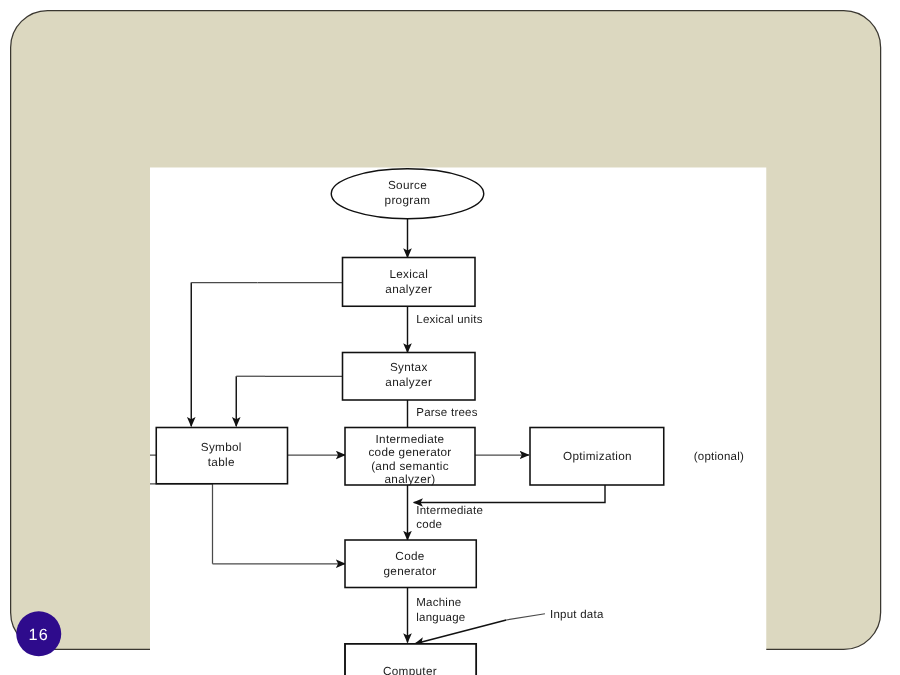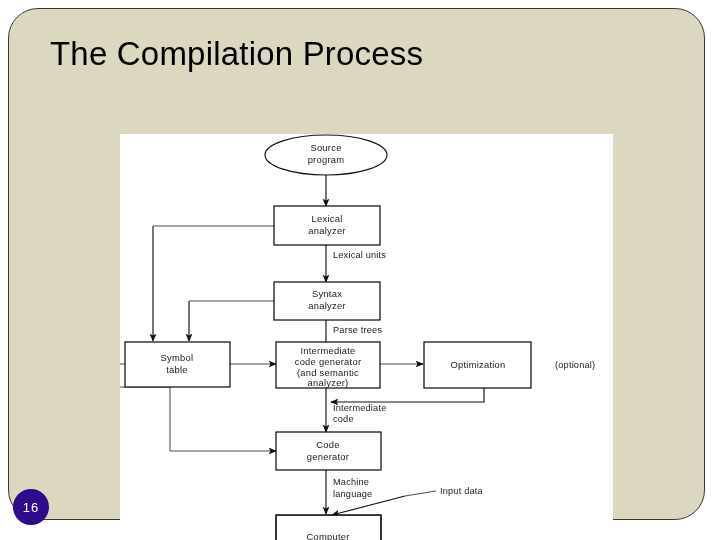--- a/index.html
+++ b/index.html
@@ -112,21 +112,20 @@
     fill: none;
   }
 </style>
 </head>
 <body>
 
 <div id="slide-root">
 
   <div id="slide-panel"></div>
 
-  <div id="slide-title">The Compilation Process</div>
 
   <div id="page-badge">16</div>
 
   <div id="diagram-canvas">
     <svg id="diagram-svg" width="493" height="450" viewBox="0 0 493 450">
 
       <defs>
         <marker id="arrow" markerWidth="8" markerHeight="8" refX="6.4" refY="3" orient="auto">
           <path d="M0,0 L7,3 L0,6 L1.6,3 z" fill="#111111"></path>
         </marker>

